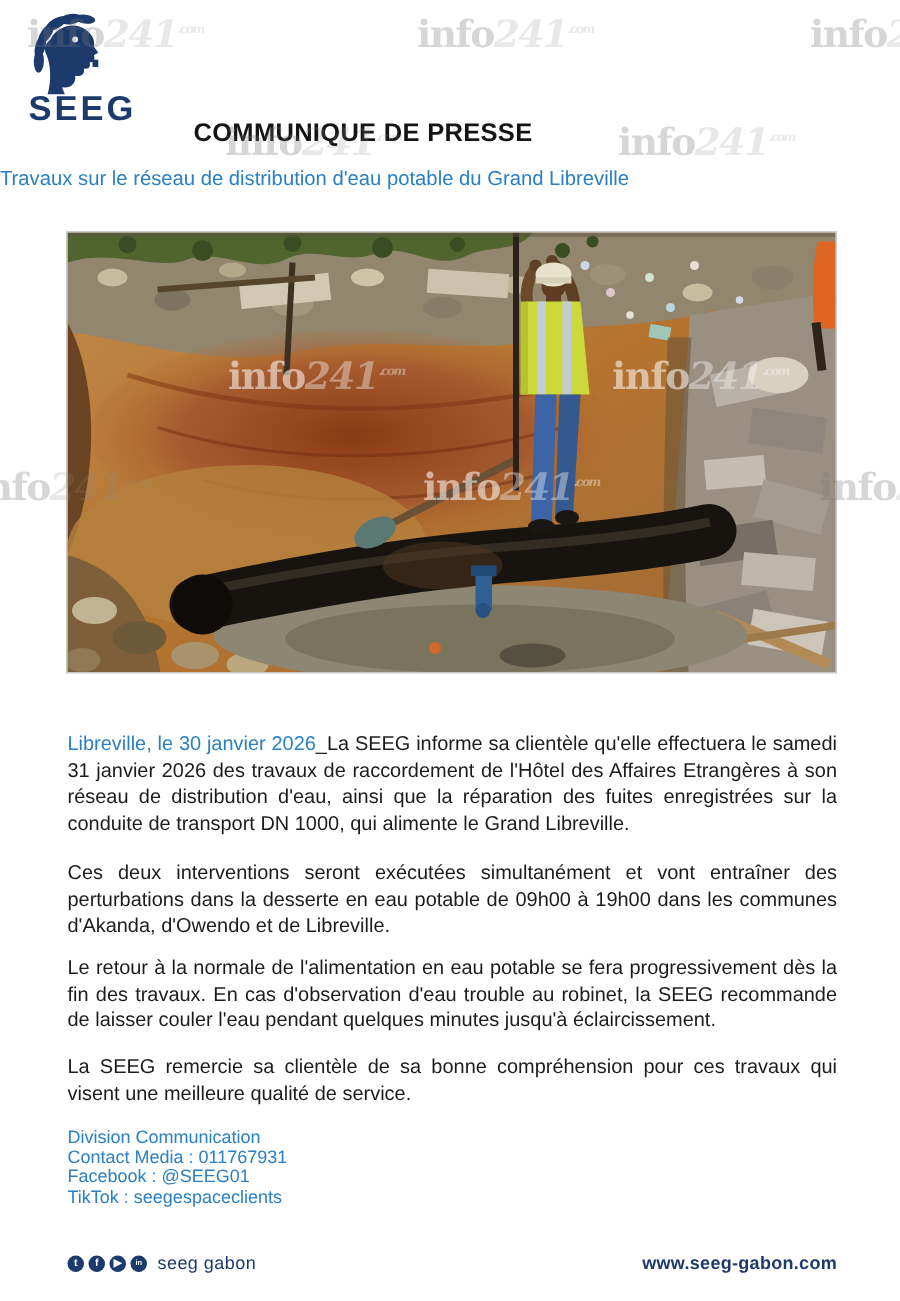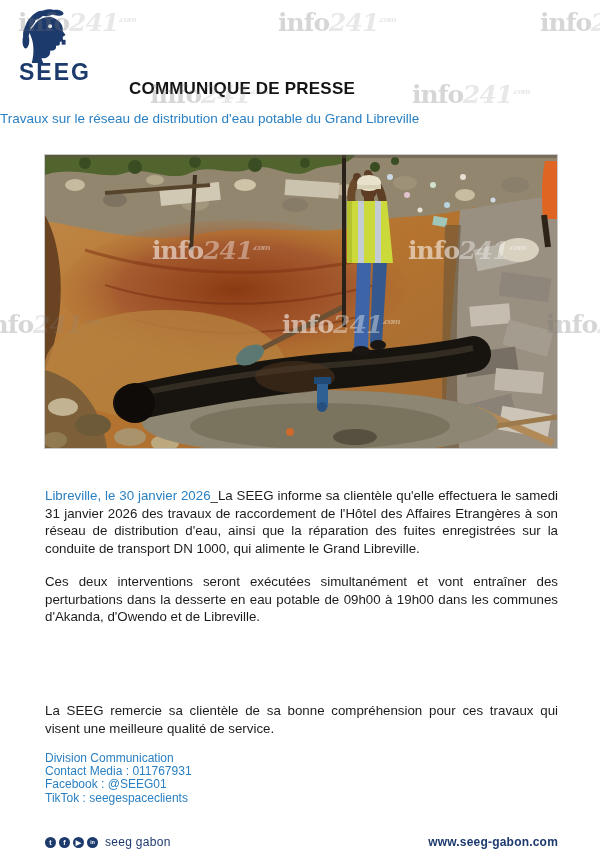--- a/index.html
+++ b/index.html
@@ -214,20 +214,21 @@
       </g>
 
       <path d="M500,6 L512,6 L512,64 L498,64 C496,40 497,20 500,6 Z" fill="#de6522"></path>
       <line x1="499" y1="60" x2="503" y2="92" stroke="#2e2317" stroke-width="6"></line>
       <rect x="0" y="0" width="512" height="3" fill="#5c5445" opacity="0.5"></rect>
     </svg>
   </div>
 
   <div class="para p1"><span class="dateline">Libreville, le 30 janvier 2026</span><span>_La SEEG informe sa clientèle qu'elle effectuera le samedi 31 janvier 2026 des travaux de raccordement de l'Hôtel des Affaires Etrangères à son réseau de distribution d'eau, ainsi que la réparation des fuites enregistrées sur la conduite de transport DN 1000, qui alimente le Grand Libreville.</span></div>
   <div class="para p2">Ces deux interventions seront exécutées simultanément et vont entraîner des perturbations dans la desserte en eau potable de 09h00 à 19h00 dans les communes d'Akanda, d'Owendo et de Libreville.</div>
+  <div class="para p3">Le retour à la normale de l'alimentation en eau potable se fera progressivement dès la fin des travaux. En cas d'observation d'eau trouble au robinet, la SEEG recommande de laisser couler l'eau pendant quelques minutes jusqu'à éclaircissement.</div>
   <div class="para p4">La SEEG remercie sa clientèle de sa bonne compréhension pour ces travaux qui visent une meilleure qualité de service.</div>
 
   <div class="contact">
     <div>Division Communication</div>
     <div>Contact Media : 011767931</div>
     <div>Facebook : @SEEG01</div>
     <div>TikTok : seegespaceclients</div>
   </div>
 
   <div class="footer">

